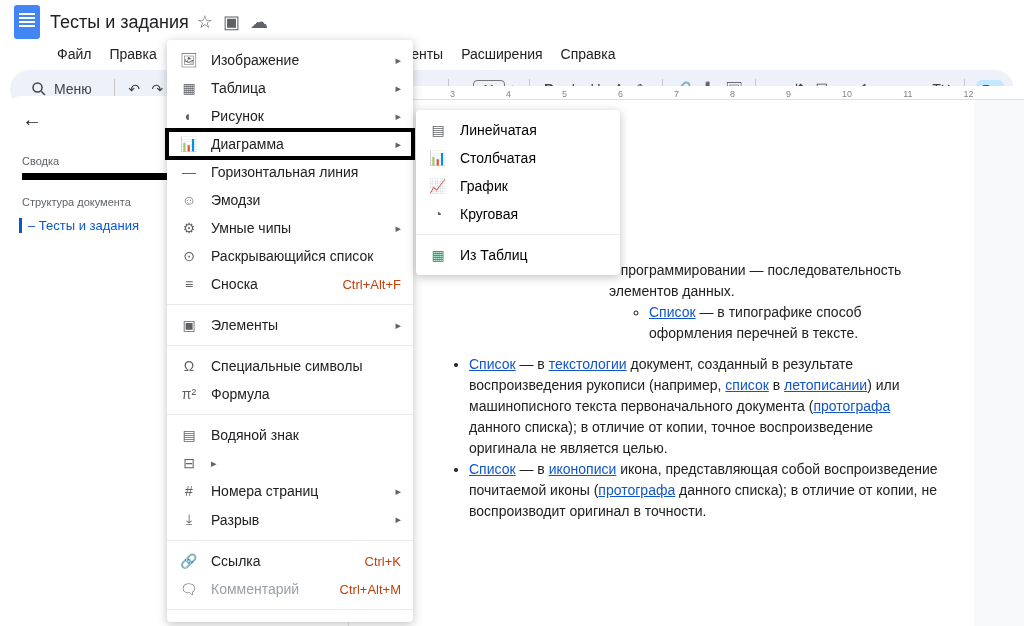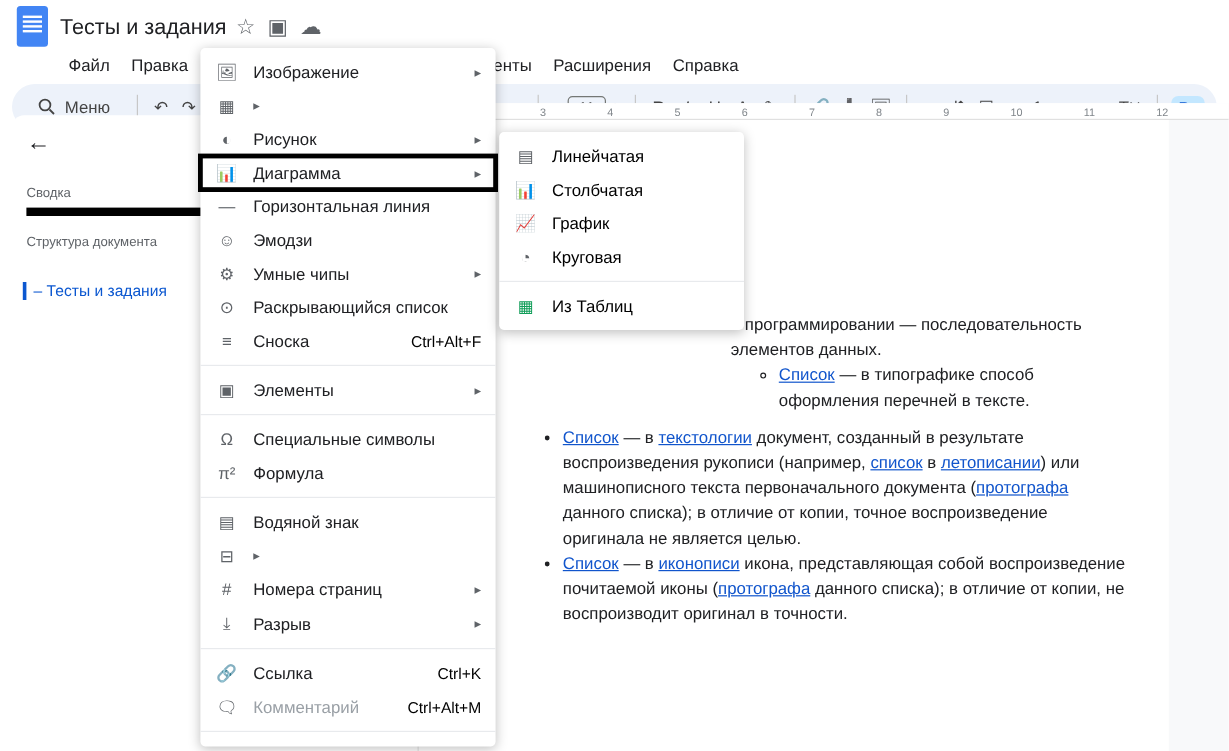--- a/index.html
+++ b/index.html
@@ -24,40 +24,40 @@
 .font-size { display: flex; align-items: center; gap: 4px; }
 .font-size .val { border: 1px solid #747775; border-radius: 4px; padding: 1px 8px; font-size: 13px; }
 .text-color { position: relative; }
 .text-color::after { content:""; position: absolute; bottom: -2px; left: 3px; right: 3px; height: 3px; background: #000; }
 .pv { background: #c3e7ff; padding: 2px 6px; border-radius: 6px; font-weight: bold; color: #0b57d0; font-size: 13px;}
 
 
 .leftpanel { position: absolute; left: 10px; top: 96px; width: 195px; background: #fff; border-radius: 10px 0 0 0; padding: 12px; border-right: 1px solid #e0e0e0;}
 .back-arrow { font-size: 20px; color: #202124; margin-bottom: 18px; }
 .leftpanel .label { font-size: 11px; color: #5f6368; padding: 6px 0; border-bottom: 7px solid #000000; margin-bottom: 16px;}
-.leftpanel .struct { font-size: 11px; color: #5f6368; margin-bottom: 27px;}
+.leftpanel .struct { font-size: 11px; color: #5f6368; margin-bottom: 10px;}
 .doc-item { font-size: 13px; color: #0b57d0; font-weight: 500; padding-left: 6px; border-left: 3px solid #0b57d0; margin-left: -3px;}
 .doc-item::before { content: "– "; }
 
 
 .doc-area { position: absolute; left: 335px; top: 86px; right: 0; bottom: 0; background: #f8f9fa; }
 .ruler-h { height: 14px; background: #fff; border-bottom: 1px solid #e0e0e0; font-size: 9px; color: #80868b; display: flex; align-items: flex-end; padding-left: 115px; gap: 51px;}
 .ruler-v { position: absolute; left: 0; top: 14px; bottom: 0; width: 14px; background: #fff; border-right: 1px solid #e0e0e0;}
 .page { position: absolute; left: 14px; top: 14px; right: 50px; bottom: 0; background: #fff; }
 .content { padding: 160px 35px 20px 100px; font-size: 14px; line-height: 1.5; color: #202124; }
 .content ul { list-style: disc; padding-left: 20px;}
 .content ul ul { list-style: circle; }
 .content a { color: #1155cc; text-decoration: underline; }
 
 
 .ins-menu { position: absolute; left: 167px; top: 40px; width: 246px; background: #fff; border-radius: 4px; box-shadow: 0 2px 10px rgba(0,0,0,.25); padding: 6px 0; z-index: 10; font-size: 14px; color: #202124;}
 .mi { display: flex; align-items: center; padding: 6px 12px; cursor: pointer; position: relative;}
 .mi .mic { width: 20px; margin-right: 12px; color: #5f6368; display: flex; justify-content: center;}
 .mi .lab { flex: 1; }
-.mi .sc { color: #000000; font-size: 13px; }
+.mi .sc { color: #c2410c; font-size: 13px; }
 .mi .arr { color: #5f6368; font-size: 11px; }
 .mi.disabled { color: #9aa0a6; }
 .highlighted { outline: 4px solid #000; outline-offset: -2px; }
 .mdiv { height: 1px; background: #e8eaed; margin: 6px 0; }
 
 
 .sub-menu { position: absolute; left: 416px; top: 110px; width: 204px; background: #fff; border-radius: 4px; box-shadow: 0 2px 10px rgba(0,0,0,.25); padding: 6px 0; z-index: 20; font-size: 14px;}
 .sub-menu .mic.green { color: #0f9d58; }
 </style>
 </head>
@@ -173,20 +173,21 @@
 </div>
 
 <div class="ins-menu">
   <div class="mi">
       <span class="mic">🖼</span>
       <span class="lab">Изображение</span>
       <span class="arr">▸</span>
     </div>
   <div class="mi">
       <span class="mic">▦</span>
+      <span class="lab">Таблица</span>
       <span class="arr">▸</span>
     </div>
   <div class="mi">
       <span class="mic">◐</span>
       <span class="lab">Рисунок</span>
       <span class="arr">▸</span>
     </div>
   <div class="mi highlighted">
       <span class="mic">📊</span>
       <span class="lab">Диаграмма</span>

